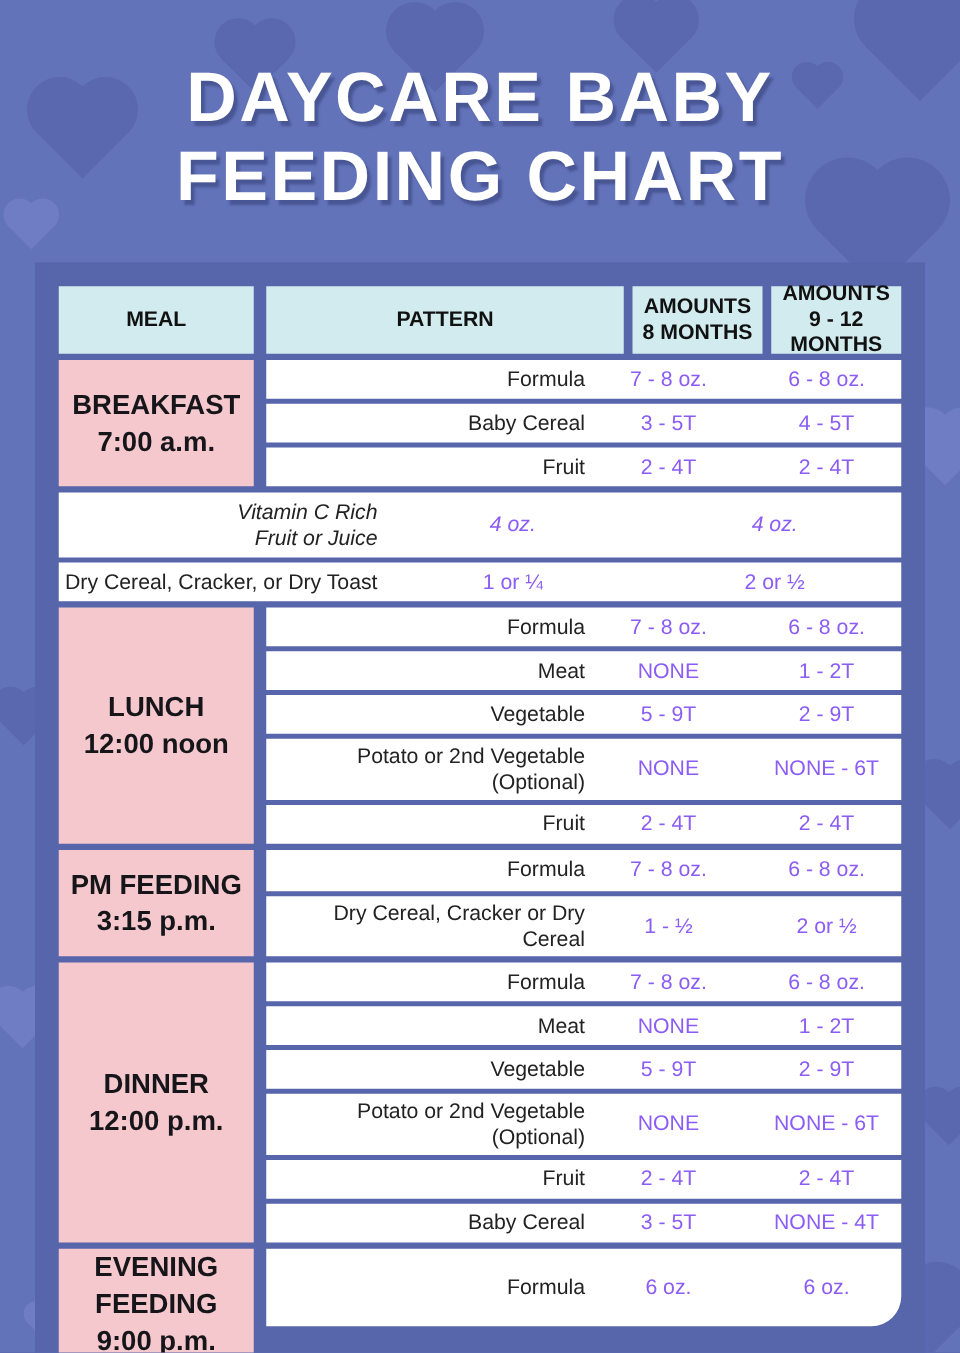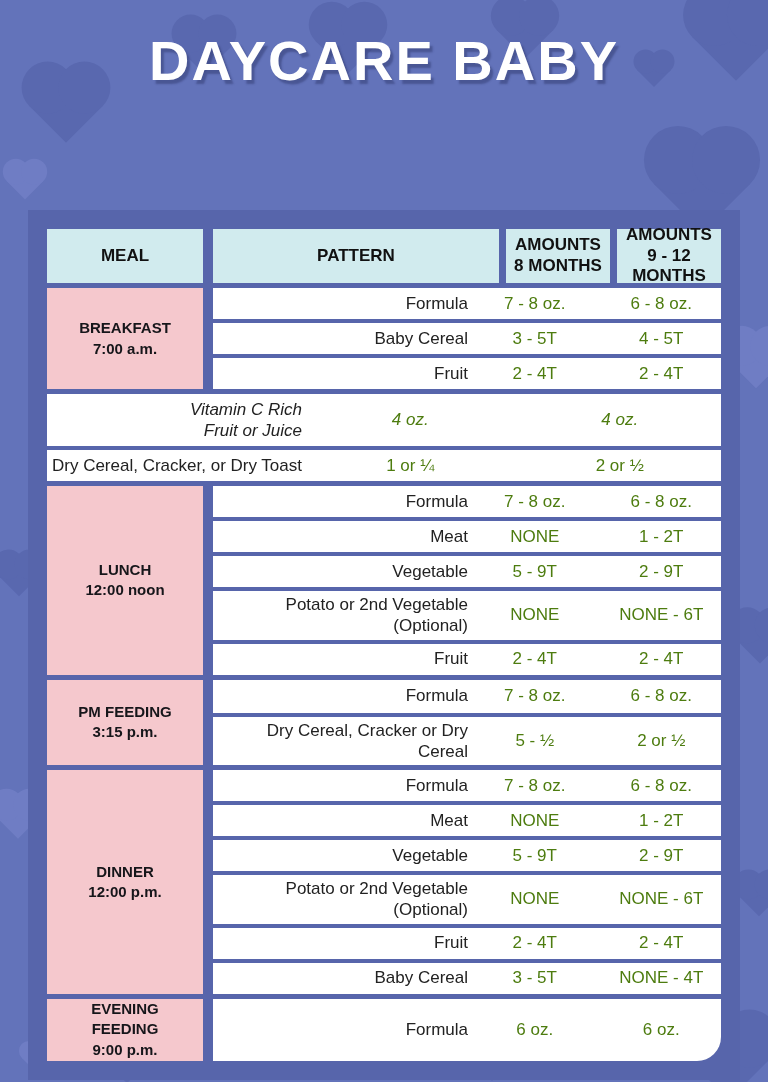--- a/index.html
+++ b/index.html
@@ -19,21 +19,21 @@
   .heart::before, .heart::after {
     content: ""; position: absolute; width: 100%; height: 100%;
     border-radius: 50%; background: inherit;
   }
   .heart::before { top: -50%; left: 0; }
   .heart::after { left: 50%; top: 0; }
 
   
   .title {
     position: relative; z-index: 2;
-    padding-top: 29px;
+    padding-top: 46px;
     text-align: center;
     color: #ffffff;
     font-size: 56px;
     font-weight: 800;
     letter-spacing: 2px;
     line-height: 1.13;
     text-shadow: 3px 4px 2px rgba(42, 52, 102, 0.45);
   }
 
   
@@ -63,41 +63,41 @@
   .h-amt     { flex: 1; margin-left: 7px; }
 
   .section { display: flex; }
   .meal-cell {
     width: 156px; margin-right: 10px;
     background: #f5c8cd;
     display: flex; align-items: center; justify-content: center;
     text-align: center;
     white-space: pre-line;
     font-weight: 700;
-    font-size: 15px;
+    font-size: 22px;
     line-height: 1.35;
     color: #16161a;
   }
   .rows { flex: 1; display: flex; flex-direction: column; gap: 4px; }
   .row {
     background: #ffffff;
     display: flex; align-items: center;
     gap: 7px;
     min-height: 31px;
     padding: 3px 0;
     box-sizing: border-box;
   }
   .row .pattern {
     width: 255px; text-align: right;
     white-space: pre-line;
     font-size: 17px; color: #222222; line-height: 1.25;
   }
   .row .amt {
     flex: 1; text-align: center;
-    font-size: 17px; color: #4d7c0f;
+    font-size: 17px; color: #8b5cf6;
   }
   .row.r-tall { min-height: 52px; font-style: italic; }
   .sec-pm .row { min-height: 33px; }
   .sec-evening .row { min-height: 62px; border-bottom-right-radius: 24px; }
 </style>
 </head>
 <body>
 
 <div class="hearts">
   <div class="heart" style="left:40px;top:80px;width:52px;height:52px;"></div>
@@ -117,20 +117,21 @@
   <div class="heart" style="left:100px;top:1018px;width:54px;height:54px;"></div>
   <div class="heart" style="left:300px;top:1042px;width:28px;height:28px;"></div>
   <div class="heart" style="left:470px;top:1028px;width:44px;height:44px;"></div>
   <div class="heart" style="left:630px;top:1000px;width:22px;height:22px;"></div>
   <div class="heart" style="left:700px;top:1030px;width:58px;height:58px;"></div>
   <div class="heart light" style="left:26px;top:1048px;width:20px;height:20px;"></div>
 </div>
 
 <div class="title">
   <div>DAYCARE BABY</div>
+  <div>FEEDING CHART</div>
 </div>
 
 <div class="chart">
 
   <div class="hdr-row">
     <div class="hdr-cell h-meal">MEAL</div>
     <div class="hdr-cell h-pattern">PATTERN</div>
     <div class="hdr-cell h-amt">AMOUNTS
 8 MONTHS</div>
     <div class="hdr-cell h-amt">AMOUNTS
@@ -211,21 +212,21 @@
     <div class="meal-cell">PM FEEDING
 3:15 p.m.</div>
     <div class="rows">
       <div class="row">
         <div class="pattern">Formula</div>
         <div class="amt">7 - 8 oz.</div>
         <div class="amt">6 - 8 oz.</div>
       </div>
       <div class="row">
         <div class="pattern">Dry Cereal, Cracker or Dry Cereal</div>
-        <div class="amt">5 - ½</div>
+        <div class="amt">1 - ½</div>
         <div class="amt">2 or ½</div>
       </div>
     </div>
   </div>
 
   <div class="section">
     <div class="meal-cell">DINNER
 12:00 p.m.</div>
     <div class="rows">
       <div class="row">

